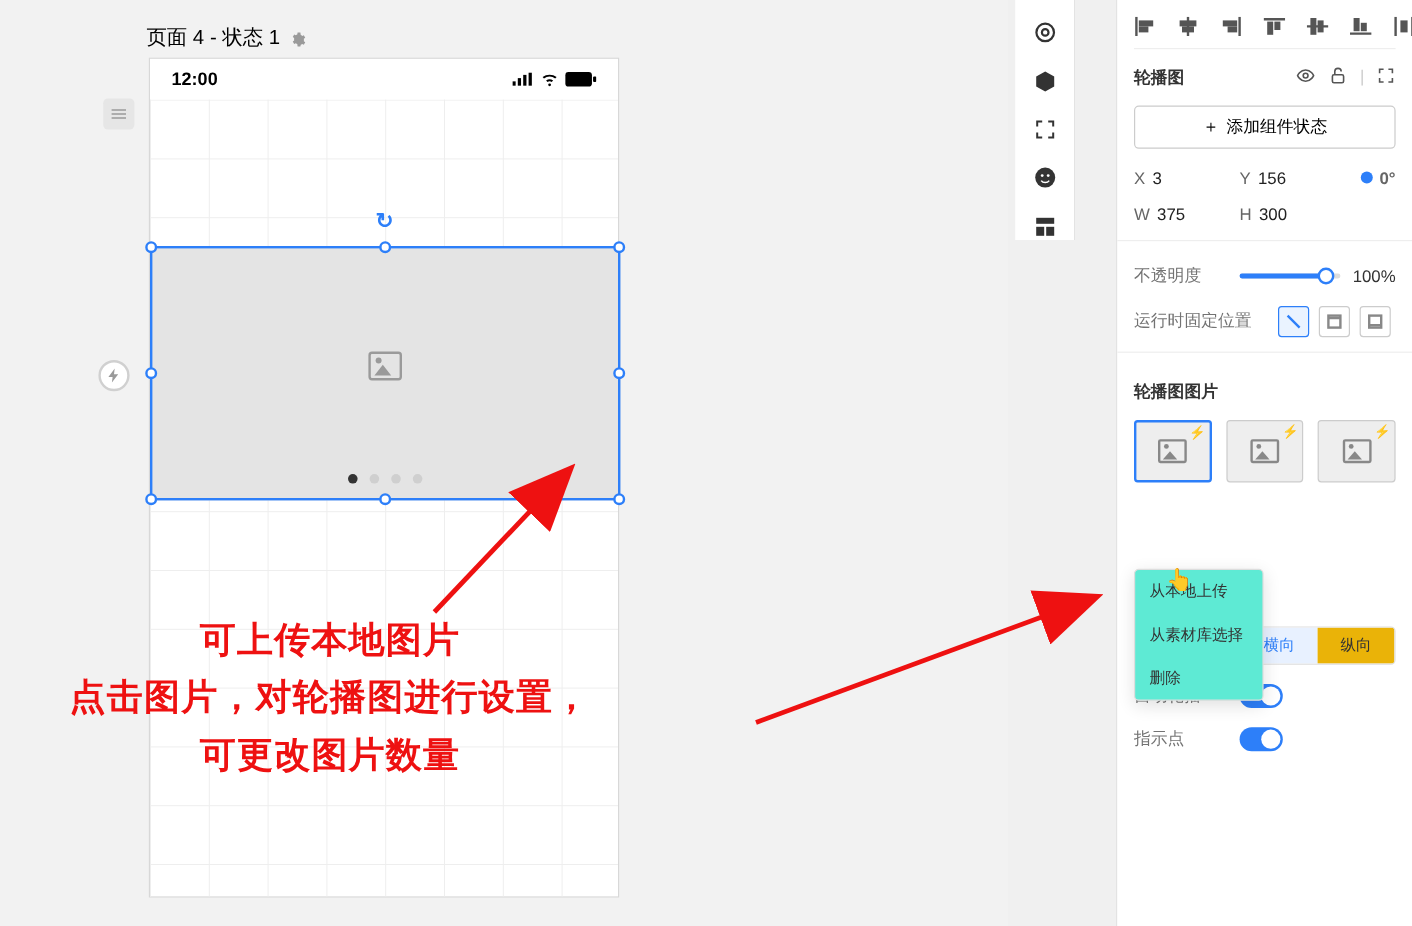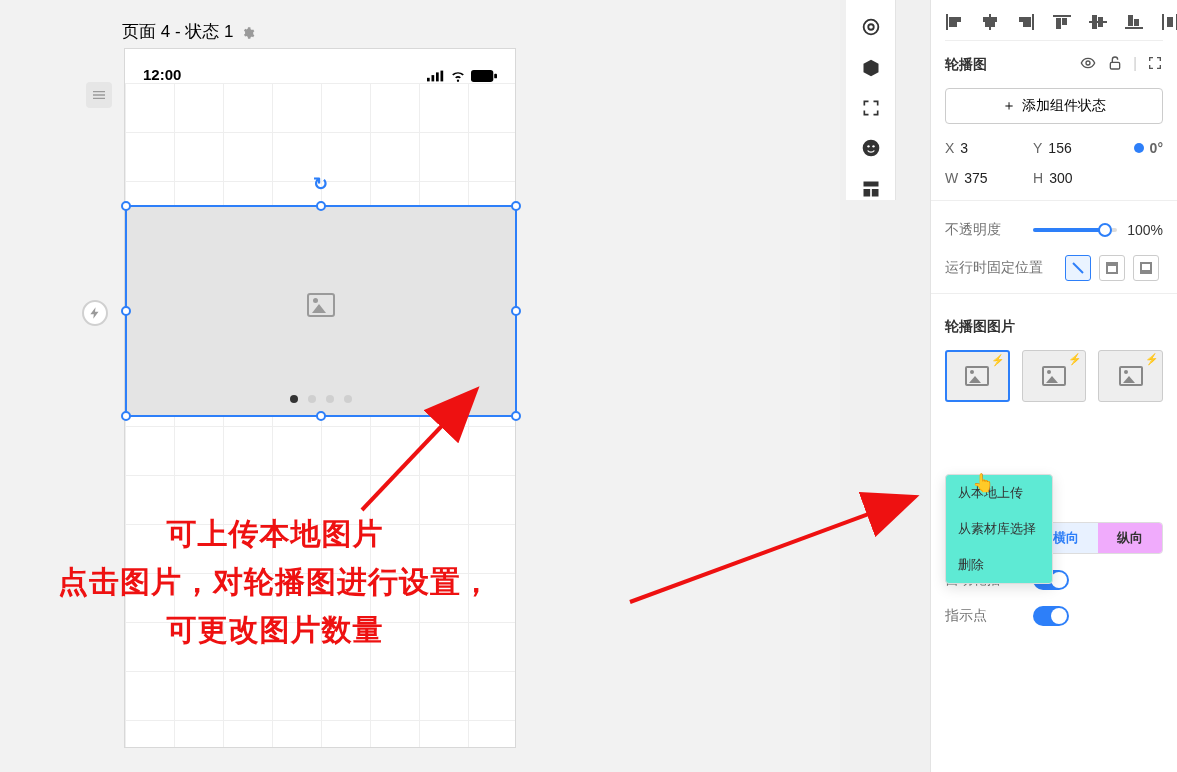--- a/index.html
+++ b/index.html
@@ -10,21 +10,21 @@
   .page-title { position: absolute; left: 122px; top: 20px; color: #000000; font-size: 17px; display: flex; align-items: center; gap: 8px; }
   .page-title .gear { width: 14px; height: 14px; }
 
   
   .side-badge { position: absolute; width: 26px; height: 26px; background: #e6e6e6; border-radius: 4px; display: flex; align-items: center; justify-content: center; color: #9a9a9a; }
   .side-badge.top { left: 86px; top: 82px; }
   .side-badge.mid { left: 82px; top: 300px; border-radius: 50%; background: #fff; border: 2px solid #d0d0d0; }
 
   
   .device { position: absolute; left: 124px; top: 48px; width: 392px; height: 700px; background: #fff; border: 1px solid #d8d8d8; }
-  .device .status-bar { height: 34px; display: flex; align-items: flex-end; justify-content: space-between; padding: 0 18px; font-size: 15px; font-weight: 600; }
+  .device .status-bar { height: 34px; display: flex; align-items: center; justify-content: space-between; padding: 0 18px; font-size: 15px; font-weight: 600; }
   .device .status-bar .icons { display: flex; gap: 4px; align-items: center; }
 
   
   .device-grid { position: absolute; left:0; top:34px; right:0; bottom:0;
     background-image: linear-gradient(#eee 1px, transparent 1px), linear-gradient(90deg, #eee 1px, transparent 1px);
     background-size: 49px 49px;
   }
 
   
   .sel-rect { position: absolute; left: 0px; top: 156px; width: 392px; height: 212px; border: 2px solid #2d7ff9; background: #e4e4e4; }
@@ -76,22 +76,22 @@
   .panel .section-title{ font-weight:600; padding:12px 0 8px;}
   .panel .thumbs{ display:flex; gap:12px; padding:6px 0 2px;}
   .panel .thumbs .th{ width:70px; height:52px; background:#eee; border:1px solid #ccc; border-radius:3px; position:relative; display:flex; align-items:center; justify-content:center;}
   .panel .thumbs .th.active{ border:2px solid #2d7ff9;}
   .panel .thumbs .th .bolt{ position:absolute; right:3px; top:2px; font-size:11px;}
   .panel .thumbs .th .ph{ width:24px; height:20px; border:2px solid #888; border-radius:2px; position:relative;}
   .panel .thumbs .th .ph::before{content:"";position:absolute;left:3px;top:2px;width:4px;height:4px;border-radius:50%;background:#888;}
   .panel .thumbs .th .ph::after{content:"";position:absolute;left:2px;bottom:1px;border-left:6px solid transparent;border-right:6px solid transparent;border-bottom:7px solid #888;}
   .panel .context-menu{ position:absolute; left:14px; top:474px; width:108px; background:#5eead4; border:1px solid #ddd; border-radius:4px; box-shadow:0 4px 14px rgba(0,0,0,.12); z-index:5;}
   .panel .context-menu .mi{ padding:9px 12px; font-size:13px; color:#333; cursor:pointer;}
-  .panel .seg{ display:flex; border:1px solid #ddd; border-radius:4px; overflow:hidden; flex:1;font-weight:bold;}
-  .panel .seg .s{ flex:1; text-align:center; padding:6px 0; font-size:13px; background:#f0abfc;}
+  .panel .seg{ display:flex; border:1px solid #ddd; border-radius:4px; overflow:hidden; flex:1;}
+  .panel .seg .s{ flex:1; text-align:center; padding:6px 0; font-size:13px; background:#eab308;}
   .panel .seg .s.active{ background:#e8f1ff; color:#2d7ff9;}
   .panel .toggle{ width:36px; height:20px; background:#2d7ff9; border-radius:10px; position:relative;}
   .panel .toggle::after{content:"";position:absolute;right:2px;top:2px;width:16px;height:16px;background:#fff;border-radius:50%;}
   .panel .interval{ display:flex; align-items:center; gap:6px;}
   .cursor{ position:absolute; left:972px; top:472px; font-size:18px; pointer-events:none; z-index:10;}
 </style>
 </head>
 <body>
 
 <div class="canvas-area">

